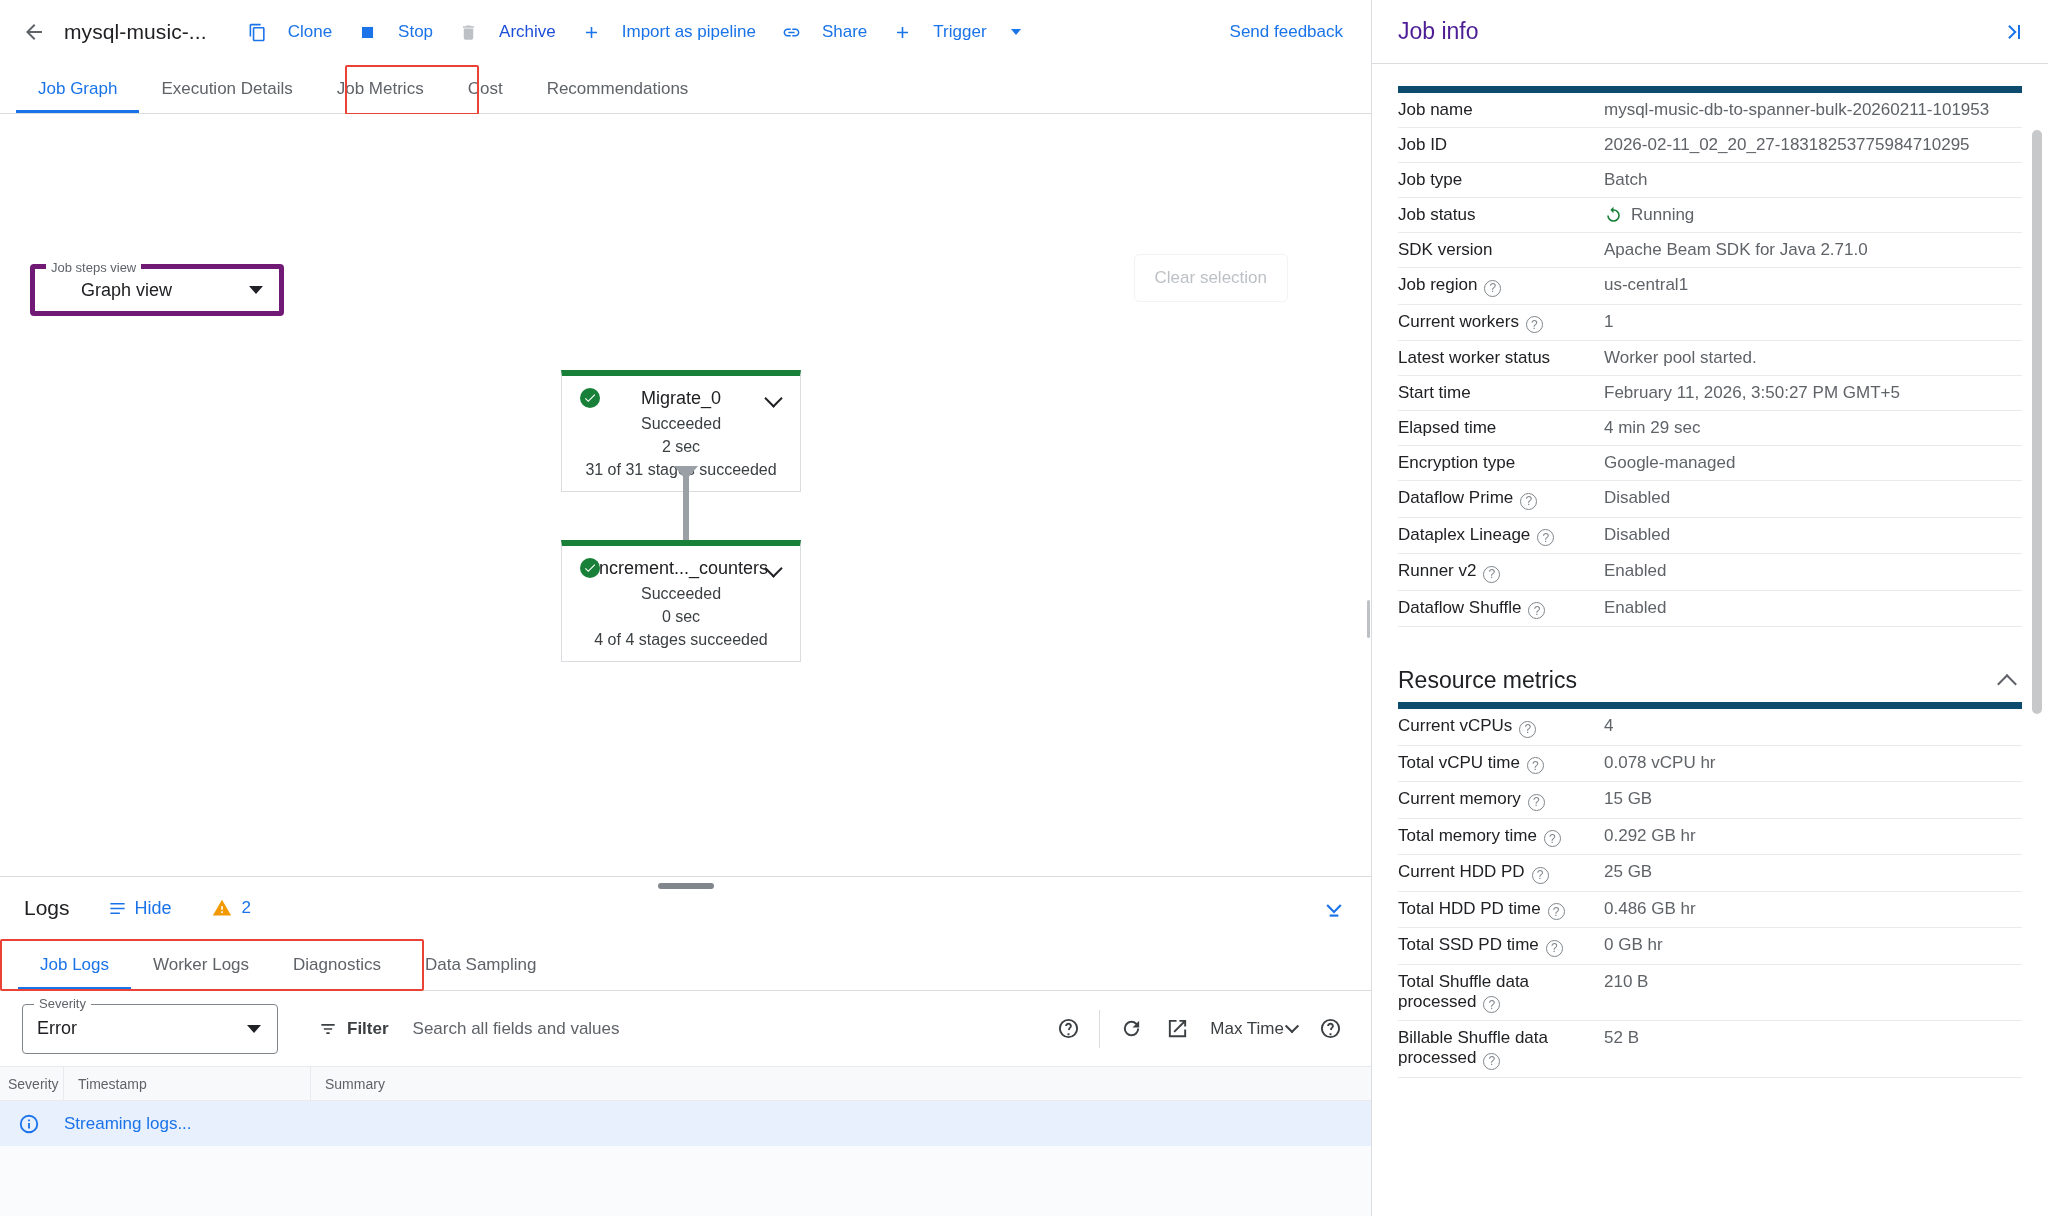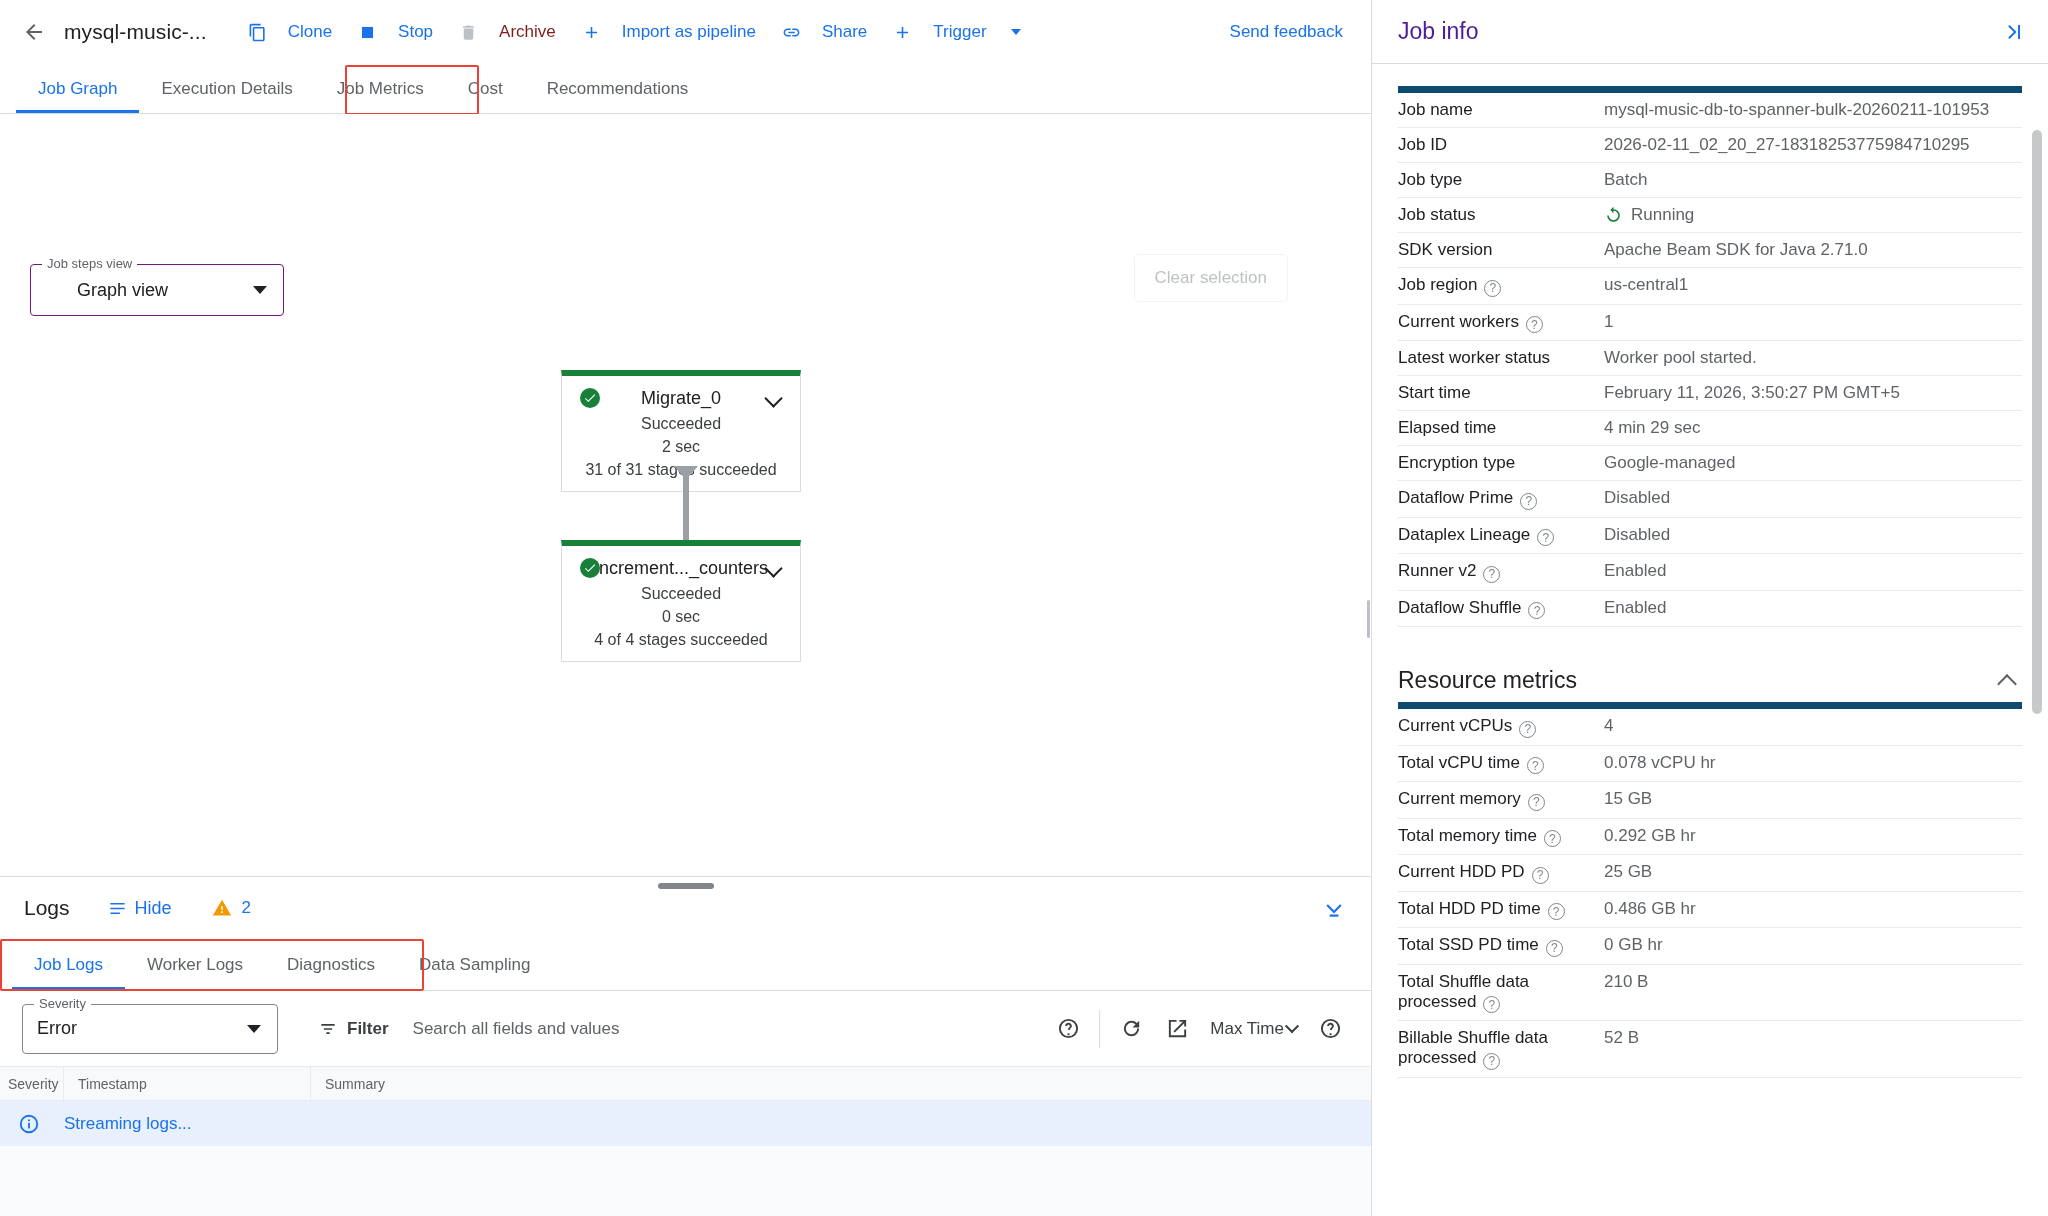--- a/index.html
+++ b/index.html
@@ -37,21 +37,21 @@
   .job-title {
     font-size: 21px; color: #202124; margin-left: 10px; margin-right: 28px;
     white-space: nowrap; letter-spacing: .1px;
   }
   .tb-btn {
     display: flex; align-items: center; gap: 21px;
     height: 38px; padding: 0 13px; border-radius: 4px;
     color: #1a73e8; font-size: 17px; font-weight: 500;
     cursor: pointer; white-space: nowrap;
   }
-  .tb-btn.disabled { color: #7f1d1d; cursor: default; }
+  .tb-btn.disabled { color: #1d4ed8; cursor: default; }
   .tb-btn svg { width: 19px; height: 19px; }
   .tb-btn .ic { fill: #1a73e8; }
   .tb-btn.disabled .ic { fill: #bdc1c6; }
   .spacer { flex: 1 1 auto; }
   .feedback {
     color: #1a73e8; font-size: 17px; font-weight: 500; cursor: pointer;
     padding: 0 10px; white-space: nowrap;
   }
   .caret-dn { width: 0; height: 0; border-left: 5px solid transparent;
     border-right: 5px solid transparent; border-top: 6px solid #1a73e8; margin-left: 3px; }
@@ -77,21 +77,21 @@
     position: absolute; border: 2px solid #ea4335; border-radius: 2px;
     pointer-events: none;
   }
   #hl-jobmetrics { left: 345px; top: 1px; width: 134px; height: 50px; }
 
   
   .graph-area { position: relative; flex: 1 1 auto; background: #fff; overflow: hidden; }
   .steps-view {
     position: absolute; left: 30px; top: 150px;
     width: 254px; height: 52px;
-    border: 1px solid #701a75; border-radius: 4px;
+    border: 5px solid #701a75; border-radius: 4px;
     display: flex; align-items: center; padding: 0 14px; cursor: pointer;
   }
   .steps-view .legend {
     position: absolute; top: -9px; left: 11px; background: #fff; padding: 0 5px;
     font-size: 13px; color: #5f6368;
   }
   .steps-view .val { font-size: 18px; color: #202124; margin-left: 32px; }
   .steps-view .arrow {
     position: absolute; right: 16px; width: 0; height: 0;
     border-left: 7px solid transparent; border-right: 7px solid transparent;
@@ -162,21 +162,21 @@
   }
   .hide-btn svg { width: 19px; height: 19px; fill: #1a73e8; }
   .warn-chip { display: flex; align-items: center; gap: 10px; cursor: pointer; }
   .warn-chip svg { width: 20px; height: 20px; }
   .warn-count { color: #1a73e8; font-size: 17px; }
   .collapse-btn { margin-left: auto; cursor: pointer; display: flex; }
   .collapse-btn svg { width: 26px; height: 26px; fill: #1a73e8; }
 
   .logs-tabs {
     height: 52px; min-height: 52px; display: flex; align-items: flex-end;
-    border-bottom: 1px solid #dadce0; padding-left: 12px; position: relative;
+    border-bottom: 1px solid #dadce0; padding-left: 18px; position: relative;
   }
   .ltab {
     position: relative; height: 51px; display: flex; align-items: center;
     padding: 0 22px; font-size: 17px; color: #5f6368; cursor: pointer; white-space: nowrap;
   }
   .ltab.active { color: #1a73e8; font-weight: 500; }
   .ltab.active::after {
     content: ""; position: absolute; left: 0; right: 0; bottom: 0; height: 3px; background: #1a73e8;
   }
   #hl-logtabs { left: 0px; top: 0px; width: 424px; height: 52px; }

